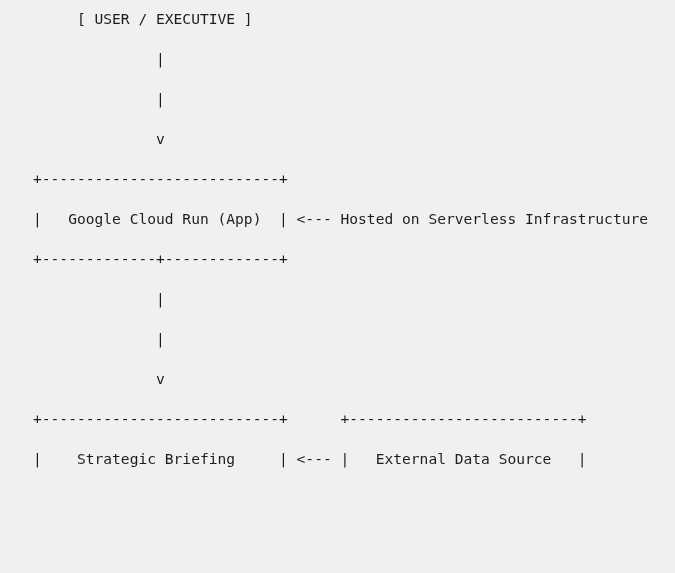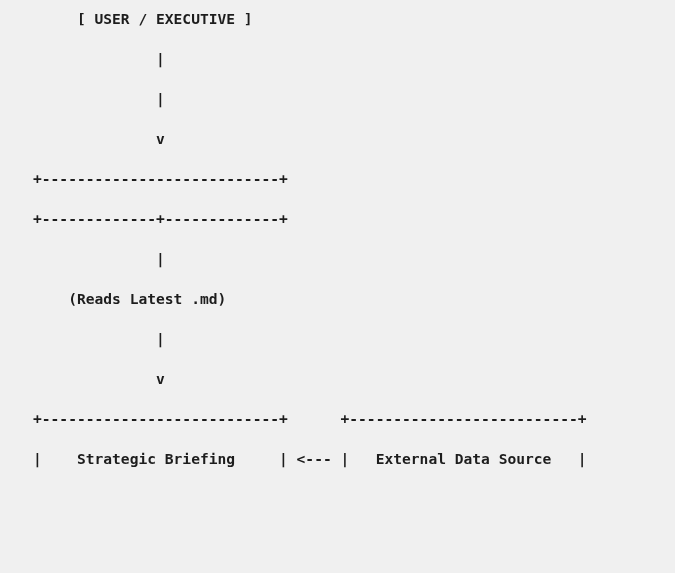--- a/index.html
+++ b/index.html
@@ -14,34 +14,33 @@
     padding: 9px 0 0 33px;
     font-family: "DejaVu Sans Mono", "Liberation Mono", monospace;
     font-size: 14.6px;
     line-height: 20px;
     white-space: pre;
     letter-spacing: 0;
   }
   .ln {
     height: 20px;
     white-space: pre;
-    font-weight: bold;
   }
 </style>
 </head>
 <body style="background: rgb(240, 240, 240);">
 
 <pre class="diagram" style="color: rgb(29, 29, 29);"><div class="ln">     [ USER / EXECUTIVE ]</div>
 <div class="ln">              |</div>
 <div class="ln">              |</div>
 <div class="ln">              v</div>
 <div class="ln">+---------------------------+</div>
+<div class="ln">|   Google Cloud Run (App)  | &lt;--- Hosted on Serverless Infrastructure</div>
 <div class="ln">+-------------+-------------+</div>
 <div class="ln">              |</div>
-<div class="ln">    (Reads Latest .md)</div>
 <div class="ln">              |</div>
 <div class="ln">              v</div>
 <div class="ln">+---------------------------+      +--------------------------+</div>
 <div class="ln">|    Strategic Briefing     | &lt;--- |   External Data Source   |</div>
 
 
 
 
 
 

